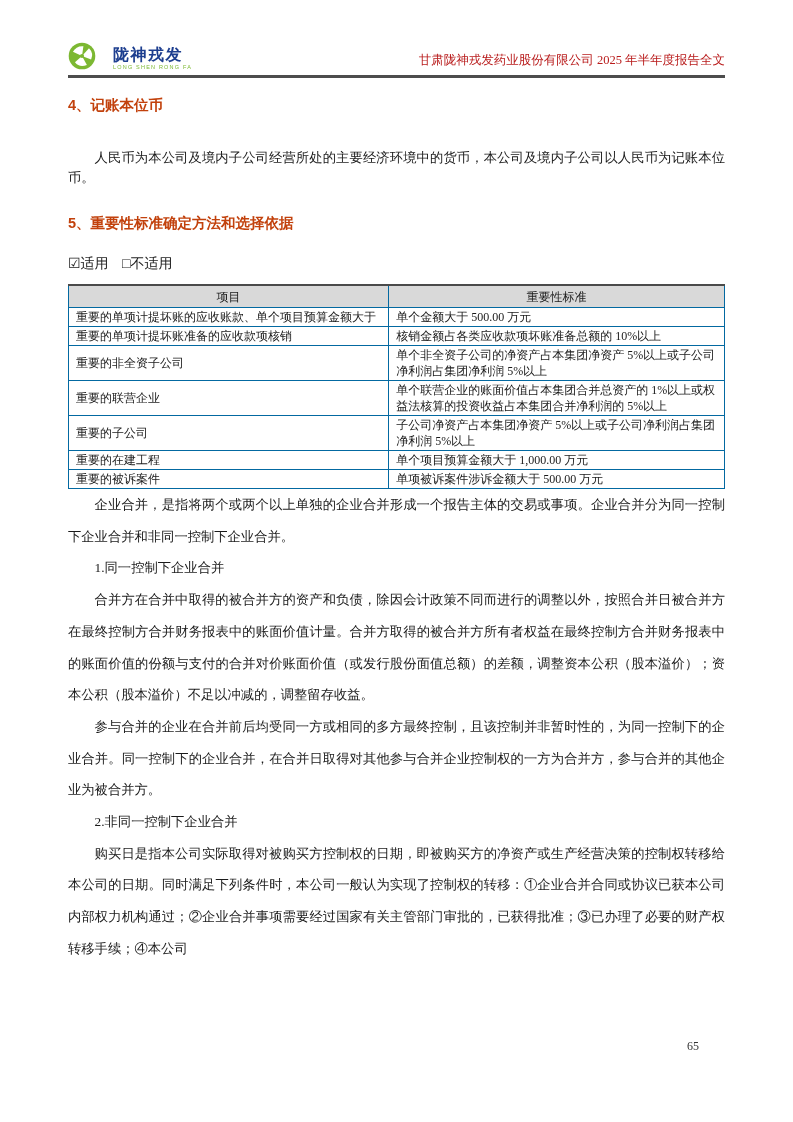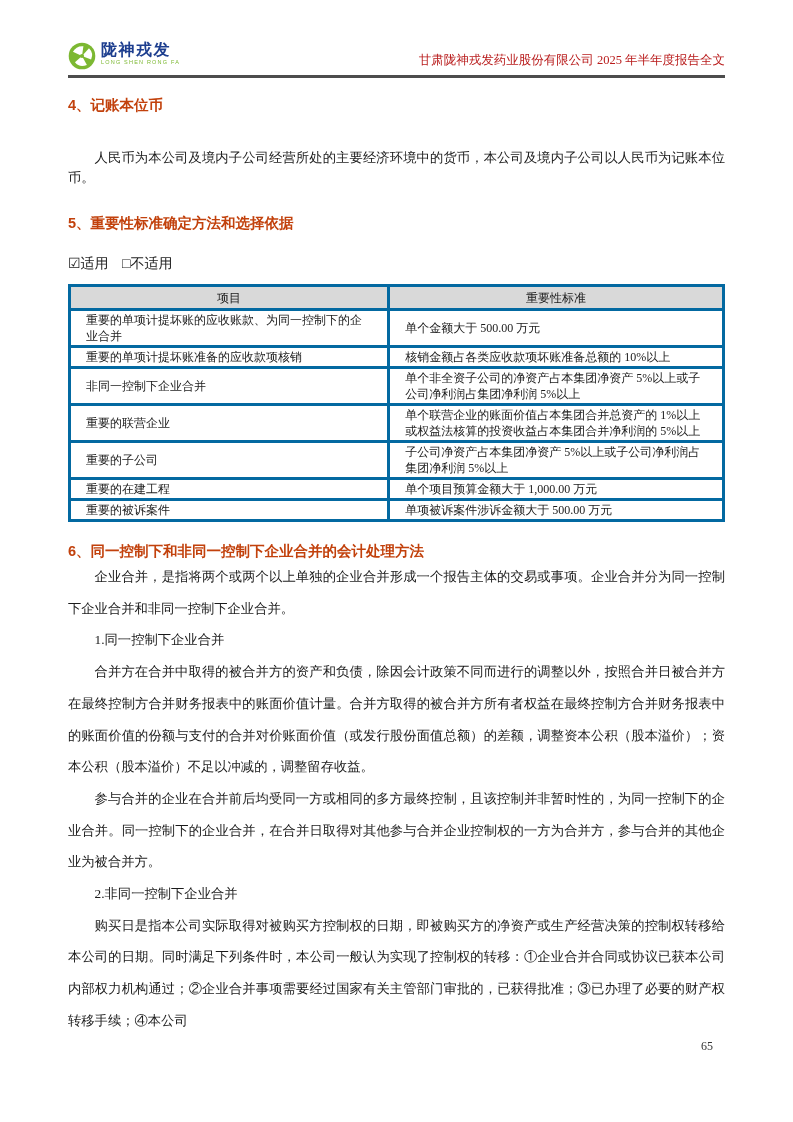--- a/index.html
+++ b/index.html
@@ -11,21 +11,21 @@
     font-family:"Liberation Serif","DejaVu Serif",serif;
     color:#1a1a1a;
     overflow:hidden;
   }
 
   
   .top-header {
     display:flex; justify-content:space-between; align-items:flex-end;
     margin:0 68px; padding-top:42px;
   }
-  .logo-wrap { display:flex; align-items:flex-start; gap:5px; }
+  .logo-wrap { display:flex; align-items:flex-end; gap:17px; }
   .logo-circle { width:28px; height:28px; display:block; }
   .logo-texts { display:flex; flex-direction:column; line-height:1; }
   .logo-cn {
     font-family:"Liberation Sans","DejaVu Sans",sans-serif;
     font-weight:bold; font-size:16px; color:#1d3e8f; letter-spacing:1.5px;
   }
   .logo-en {
     font-family:"Liberation Sans","DejaVu Sans",sans-serif;
     font-size:5.5px; color:#7cb832; letter-spacing:1.2px; margin-top:2px;
   }
@@ -53,43 +53,43 @@
 
   
   table.sig {
     margin:11px 68px 0 68px;
     width:657px;
     border-collapse:collapse;
     font-size:12px;
     line-height:16px;
   }
   table.sig th, table.sig td {
-    border:3px solid #0369a1;
-    padding:1px 15px;
+    border:1px solid #0369a1;
+    padding:1px 7px;
     vertical-align:middle;
   }
   table.sig thead th {
     background:#d9d9d9;
     font-weight:normal;
     text-align:center;
     height:19px;
   }
   table.sig col.c1 { width:48.8%; }
   table.sig td { text-align:left; }
   table.sig { border-top:2px solid #4a4a4a; }
 
   
   .body6 { }
   .body6 p {
     margin:0 68px; font-size:13.3px; text-indent:2em;
     text-align:justify; line-height:31.7px;
   }
 
   .page-number {
-    position:absolute; right:80px; bottom:68px;
+    position:absolute; right:94px; bottom:68px;
     font-size:12px; color:#333;
   }
 </style>
 </head>
 <body>
 
 <div class="page">
 
   <div class="top-header">
     <div class="logo-wrap">
@@ -126,29 +126,29 @@
         <col class="c2">
       </colgroup>
     <thead>
       <tr>
         <th>项目</th>
         <th>重要性标准</th>
       </tr>
     </thead>
     <tbody>
       <tr>
-        <td>重要的单项计提坏账的应收账款、为同一控制下的企业合并</td>
+        <td>重要的单项计提坏账的应收账款、单个项目预算金额大于</td>
         <td>单个金额大于 500.00 万元</td>
       </tr>
       <tr>
         <td>重要的单项计提坏账准备的应收款项核销</td>
         <td>核销金额占各类应收款项坏账准备总额的 10%以上</td>
       </tr>
       <tr>
-        <td>非同一控制下企业合并</td>
+        <td>重要的非全资子公司</td>
         <td>单个非全资子公司的净资产占本集团净资产 5%以上或子公司净利润占集团净利润 5%以上</td>
       </tr>
       <tr>
         <td>重要的联营企业</td>
         <td>单个联营企业的账面价值占本集团合并总资产的 1%以上或权益法核算的投资收益占本集团合并净利润的 5%以上</td>
       </tr>
       <tr>
         <td>重要的子公司</td>
         <td>子公司净资产占本集团净资产 5%以上或子公司净利润占集团净利润 5%以上</td>
       </tr>
@@ -156,21 +156,20 @@
         <td>重要的在建工程</td>
         <td>单个项目预算金额大于 1,000.00 万元</td>
       </tr>
       <tr>
         <td>重要的被诉案件</td>
         <td>单项被诉案件涉诉金额大于 500.00 万元</td>
       </tr>
     </tbody>
   </table>
 
-  <h2 class="sec" id="h6">6、同一控制下和非同一控制下企业合并的会计处理方法</h2>
   <div class="body6">
     <p>企业合并，是指将两个或两个以上单独的企业合并形成一个报告主体的交易或事项。企业合并分为同一控制下企业合并和非同一控制下企业合并。</p>
     <p>1.同一控制下企业合并</p>
     <p>合并方在合并中取得的被合并方的资产和负债，除因会计政策不同而进行的调整以外，按照合并日被合并方在最终控制方合并财务报表中的账面价值计量。合并方取得的被合并方所有者权益在最终控制方合并财务报表中的账面价值的份额与支付的合并对价账面价值（或发行股份面值总额）的差额，调整资本公积（股本溢价）；资本公积（股本溢价）不足以冲减的，调整留存收益。</p>
     <p>参与合并的企业在合并前后均受同一方或相同的多方最终控制，且该控制并非暂时性的，为同一控制下的企业合并。同一控制下的企业合并，在合并日取得对其他参与合并企业控制权的一方为合并方，参与合并的其他企业为被合并方。</p>
     <p>2.非同一控制下企业合并</p>
     <p>购买日是指本公司实际取得对被购买方控制权的日期，即被购买方的净资产或生产经营决策的控制权转移给本公司的日期。同时满足下列条件时，本公司一般认为实现了控制权的转移：①企业合并合同或协议已获本公司内部权力机构通过；②企业合并事项需要经过国家有关主管部门审批的，已获得批准；③已办理了必要的财产权转移手续；④本公司</p>
   </div>
 
   <div class="page-number">65</div>

